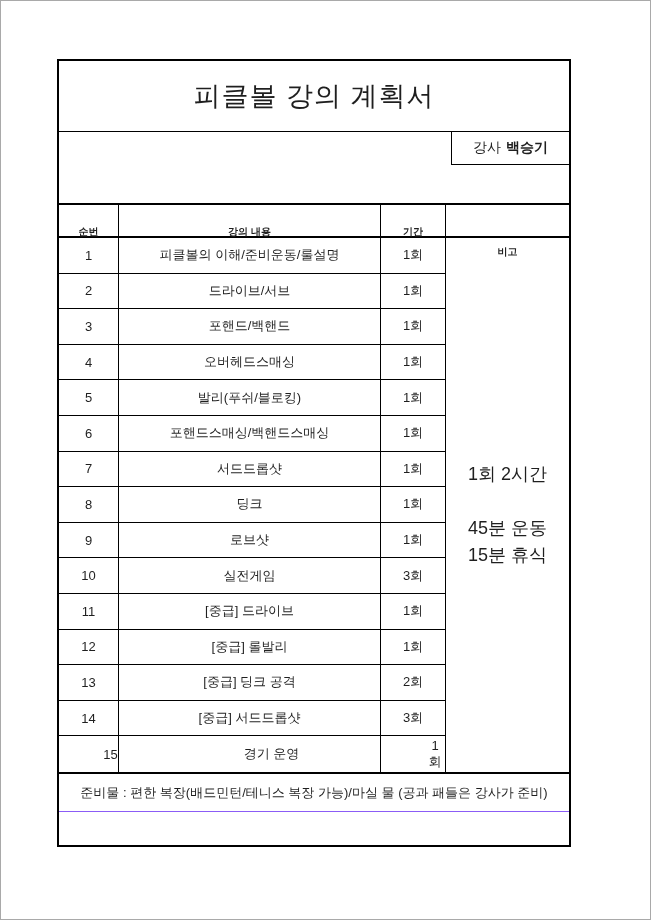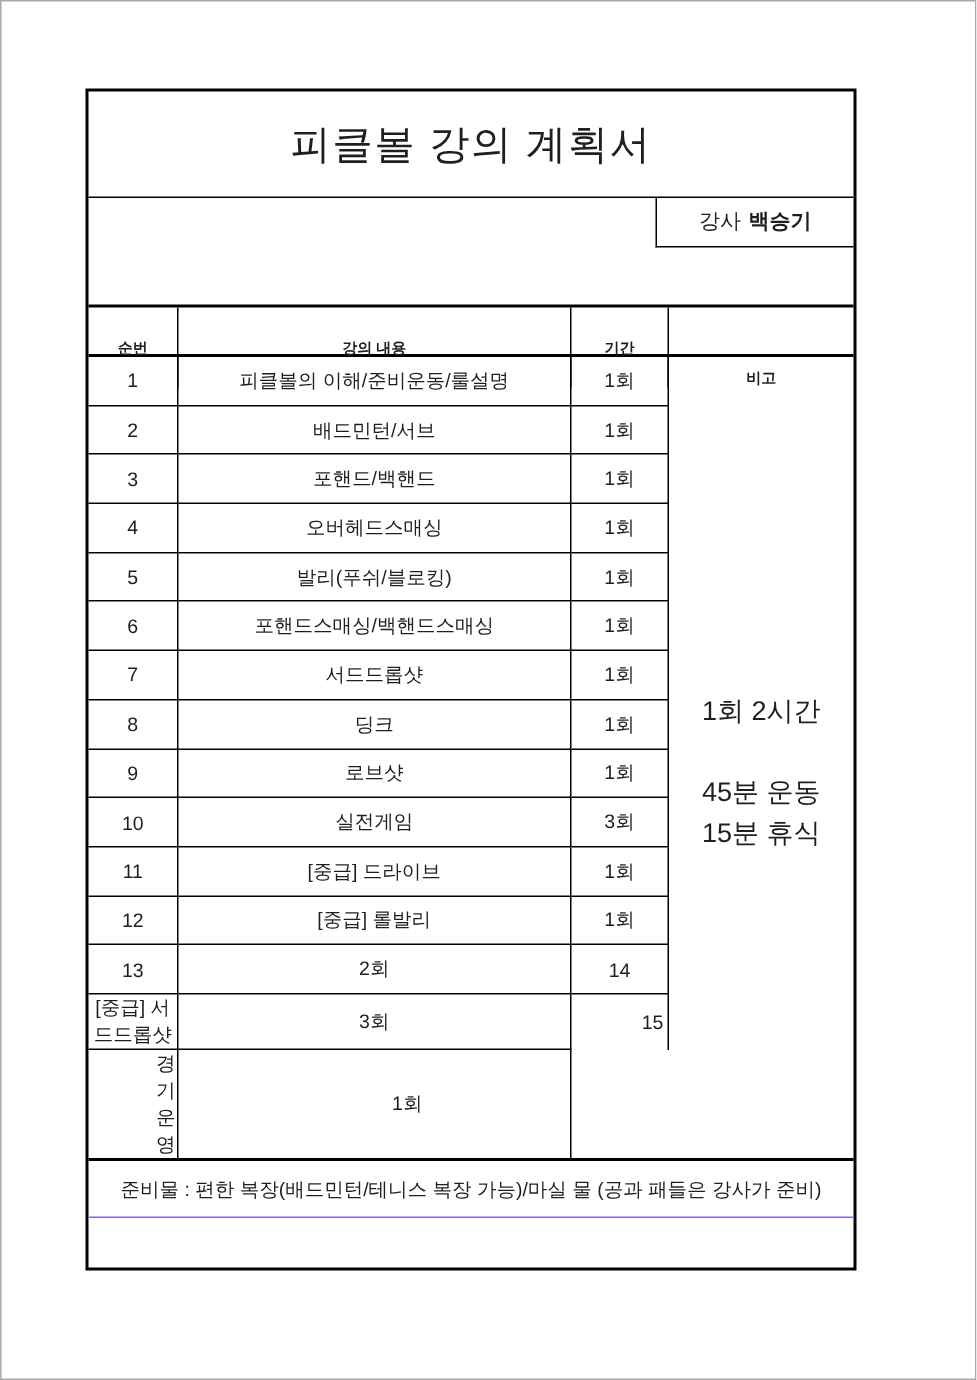--- a/index.html
+++ b/index.html
@@ -25,21 +25,21 @@
   }
   .row-title {
     height: 71px;
     border-bottom: 1px solid #000;
     display: flex; align-items: center; justify-content: center;
     font-size: 27px; letter-spacing: 1px; font-weight: 400;
   }
   .row-instructor { height: 71px; position: relative; }
   .instructor-cell {
     position: absolute; top: 0; right: 0;
-    width: 132px; height: 33px;
+    width: 118px; height: 33px;
     border-left: 1px solid #000;
     border-bottom: 1px solid #000;
     display: flex; align-items: center; justify-content: center;
     font-size: 14px; gap: 5px;
   }
   .instructor-cell b { font-weight: 700; }
   .row-header {
     height: 35px;
     border-top: 2px solid #000;
     border-bottom: 2px solid #000;
@@ -115,21 +115,21 @@
           <div>&nbsp;</div>
           <div>45분 운동</div>
           <div>15분 휴식</div>
         </div>
 
   <div class="cell c-num">1</div>
   <div class="cell c-content">피클볼의 이해/준비운동/룰설명</div>
   <div class="cell c-dur">1회</div>
 
   <div class="cell c-num">2</div>
-  <div class="cell c-content">배드민턴/서브</div>
+  <div class="cell c-content">드라이브/서브</div>
   <div class="cell c-dur">1회</div>
 
   <div class="cell c-num">3</div>
   <div class="cell c-content">포핸드/백핸드</div>
   <div class="cell c-dur">1회</div>
 
   <div class="cell c-num">4</div>
   <div class="cell c-content">오버헤드스매싱</div>
   <div class="cell c-dur">1회</div>
 
@@ -159,20 +159,21 @@
 
   <div class="cell c-num">11</div>
   <div class="cell c-content">[중급] 드라이브</div>
   <div class="cell c-dur">1회</div>
 
   <div class="cell c-num">12</div>
   <div class="cell c-content">[중급] 롤발리</div>
   <div class="cell c-dur">1회</div>
 
   <div class="cell c-num">13</div>
+  <div class="cell c-content">[중급] 딩크 공격</div>
   <div class="cell c-dur">2회</div>
 
   <div class="cell c-num">14</div>
   <div class="cell c-content">[중급] 서드드롭샷</div>
   <div class="cell c-dur">3회</div>
 
   <div class="cell c-num last-row">15</div>
   <div class="cell c-content last-row">경기 운영</div>
   <div class="cell c-dur last-row">1회</div>
 </div>

